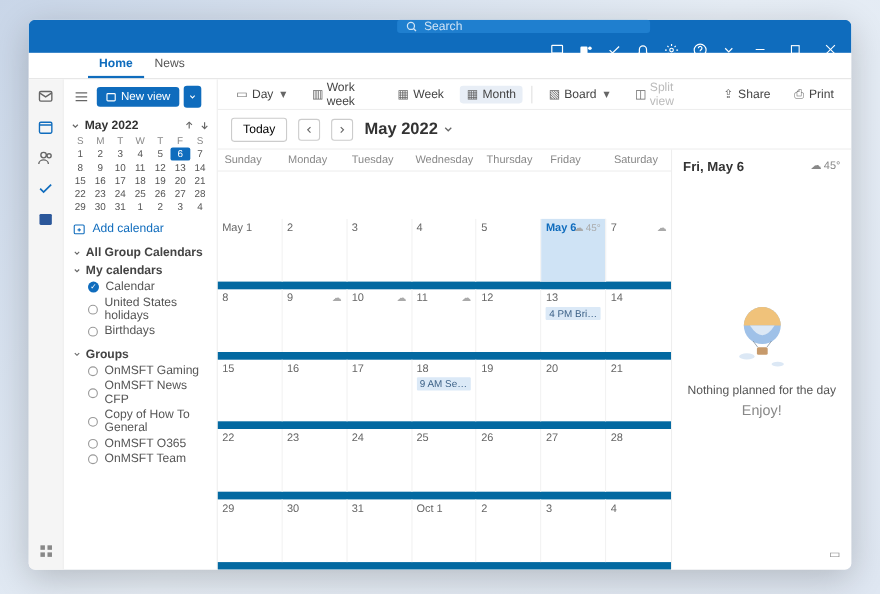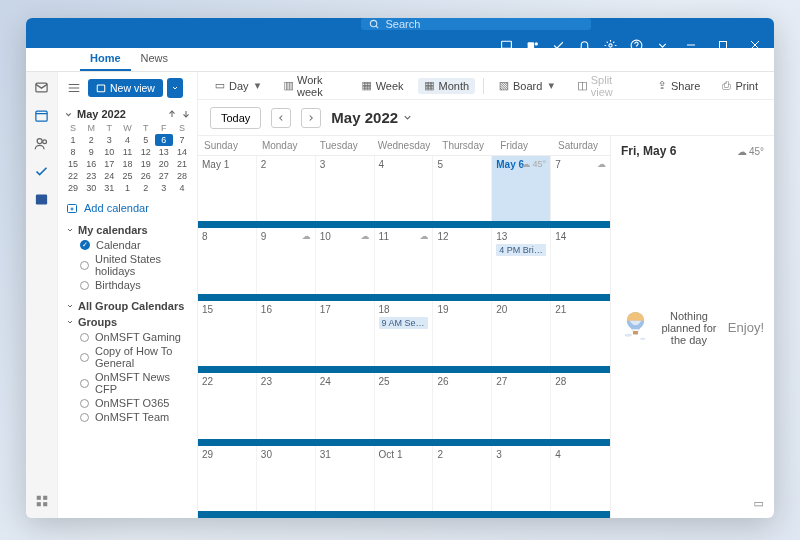--- a/index.html
+++ b/index.html
@@ -43,37 +43,37 @@
   .tb { display:flex; align-items:center; gap:3px; padding:2px 6px; border-radius:3px; cursor:pointer; }
   .tb .ic { width:12px;height:12px;display:inline-flex;align-items:center;justify-content:center;color:#666; }
   .tb.sel { background:#e8eef6; }
   .tb.dis { color:#bbb; }
   .sep { width:1px; height:16px; background:#e0e0e0; }
   .headrow { height:36px; display:flex; align-items:center; padding:0 12px; gap:10px; border-bottom:1px solid #eee; }
   .todaybtn { border:1px solid #ccc; border-radius:3px; padding:4px 10px; font-size:11px; cursor:pointer; }
   .navbtn { width:20px;height:20px;border:1px solid #ccc;border-radius:3px;display:flex;align-items:center;justify-content:center;cursor:pointer;color:#666; }
   .monthtitle { font-size:15px; font-weight:600; color:#333; display:flex; align-items:center; gap:4px; }
   .gridwrap { flex:1; display:flex; }
-  .calgrid { flex:1; display:flex; flex-direction:column; }
+  .calgrid { flex:1; display:flex; flex-direction:column;gap:43px; }
   .dow { display:grid; grid-template-columns: repeat(7,1fr); font-size:10px; color:#888; border-bottom:1px solid #eee; }
   .dow div { padding:4px 6px; }
   .weeks { flex:1; display:grid; grid-template-rows: repeat(5,1fr); }
   .week { display:grid; grid-template-columns: repeat(7,1fr); border-bottom:7px solid #0369a1; }
   .cell { border-right:1px solid #f2f2f2; padding:3px 4px; font-size:10px; color:#666; position:relative; cursor:pointer; overflow:hidden; }
   .cell:last-child { border-right:0; }
   .cell.today { background:#cfe3f5; }
   .cell.today .num { color:#0f6cbd; font-weight:600; }
   .cell .num { font-size:10px; }
   .wx { position:absolute; top:3px; right:4px; color:#aaa; font-size:9px; display:flex; gap:2px; }
   .ev { background:#dbe9f7; color:#3a5f85; font-size:9px; padding:1px 3px; border-radius:1px; margin-top:2px; white-space:nowrap; overflow:hidden; text-overflow:ellipsis; }
   .detail { width:164px; border-left:1px solid #eee; padding:8px 10px; font-size:11px; display:flex; flex-direction:column; }
   .detail .dh { display:flex; justify-content:space-between; color:#333; }
   .detail .dh b { font-weight:600; font-size:12px; }
   .detail .temp { color:#888; font-size:10px; display:flex; align-items:center; gap:2px; }
-  .empty { flex:1; display:flex; flex-direction:row; align-items:center; justify-content:center; text-align:center; color:#555; gap:4px; }
+  .empty { flex:1; display:flex; flex-direction:column; align-items:center; justify-content:center; text-align:center; color:#555; gap:4px; }
   .balloon { width:56px; height:70px; }
   svg { display:block; }
 </style>
 </head>
 <body>
 
 <div class="window">
 
   <div class="titlebar">
     <div class="searchbox">
@@ -307,64 +307,64 @@
             </svg>
           </span>
         <span>Add calendar</span>
       </div>
 
       <div class="sec">
         <div class="hd">
             <svg width="8" height="8" viewBox="0 0 24 24" fill="none" stroke="#666" stroke-width="3">
               <polyline points="6 9 12 15 18 9"></polyline>
             </svg>
-            <span>My calendars</span>
-          </div>
-        <ul>
-          <li>
-              <span class="check">✓</span>
-              <span>Calendar</span>
-            </li>
-          <li>
-              <span class="radio"></span>
-              <span>United States holidays</span>
-            </li>
-          <li>
-              <span class="radio"></span>
-              <span>Birthdays</span>
-            </li>
-        </ul>
+            <span>All Group Calendars</span>
+          </div>
       </div>
       <div class="sec">
         <div class="hd">
             <svg width="8" height="8" viewBox="0 0 24 24" fill="none" stroke="#666" stroke-width="3">
               <polyline points="6 9 12 15 18 9"></polyline>
             </svg>
-            <span>All Group Calendars</span>
-          </div>
+            <span>My calendars</span>
+          </div>
+        <ul>
+          <li>
+              <span class="check">✓</span>
+              <span>Calendar</span>
+            </li>
+          <li>
+              <span class="radio"></span>
+              <span>United States holidays</span>
+            </li>
+          <li>
+              <span class="radio"></span>
+              <span>Birthdays</span>
+            </li>
+        </ul>
       </div>
       <div class="sec">
         <div class="hd">
             <svg width="8" height="8" viewBox="0 0 24 24" fill="none" stroke="#666" stroke-width="3">
               <polyline points="6 9 12 15 18 9"></polyline>
             </svg>
             <span>Groups</span>
           </div>
         <ul>
           <li>
               <span class="radio"></span>
               <span>OnMSFT Gaming</span>
             </li>
           <li>
               <span class="radio"></span>
+              <span>OnMSFT News CFP</span>
+            </li>
+          <li>
+              <span class="radio"></span>
               <span>Copy of How To General</span>
-            </li>
-          <li>
-              <span class="radio"></span>
-              <span>OnMSFT News CFP</span>
             </li>
           <li>
               <span class="radio"></span>
               <span>OnMSFT O365</span>
             </li>
           <li>
               <span class="radio"></span>
               <span>OnMSFT Team</span>
             </li>
         </ul>

